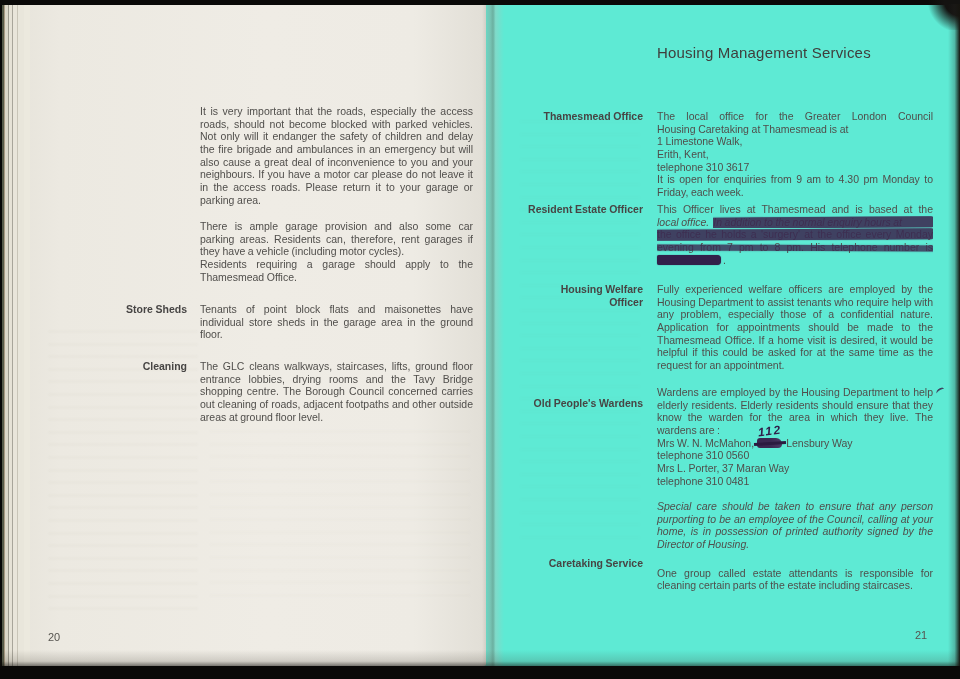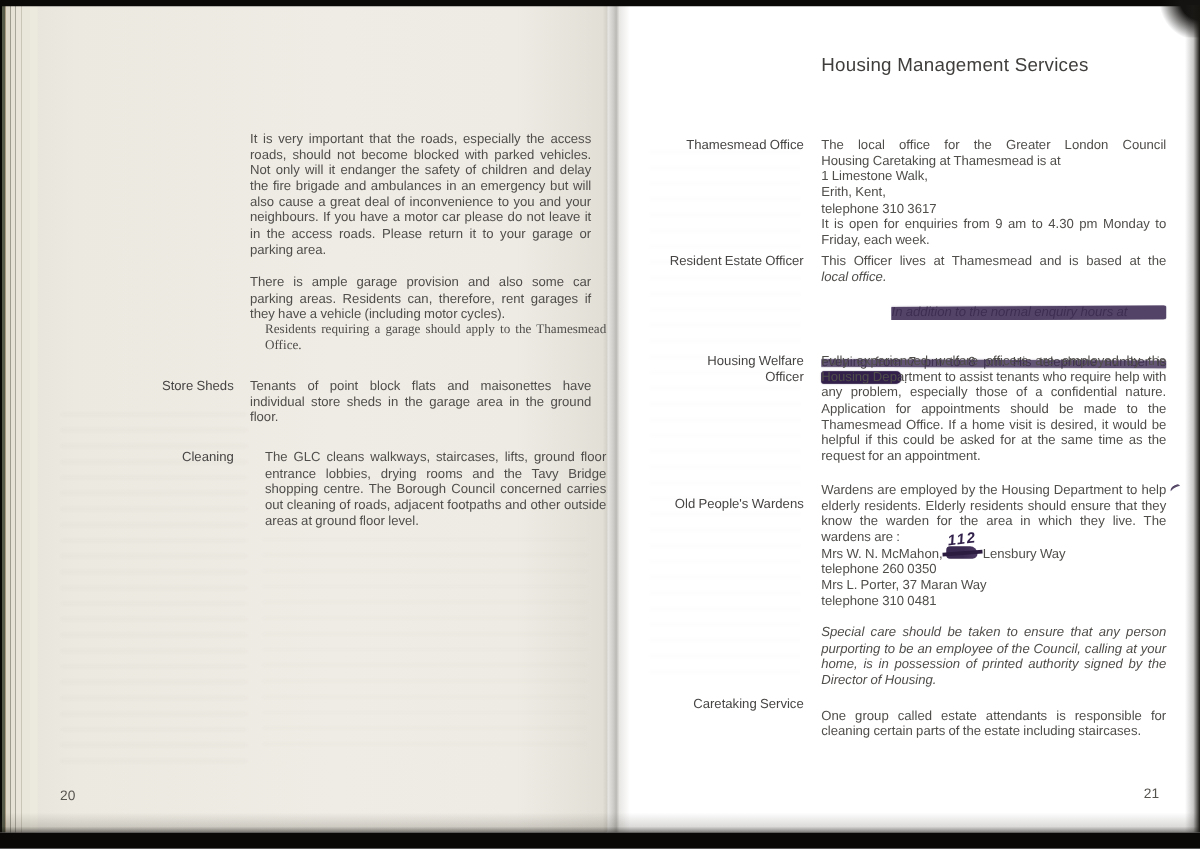--- a/index.html
+++ b/index.html
@@ -1,18 +1,18 @@
 <!DOCTYPE html>
 <html><head>
 <meta charset="utf-8">
 <style>
   html,body{margin:0;padding:0;background:#000;}
   #shot{
     position:relative;width:960px;height:679px;overflow:hidden;
-    background:#ffffff;
+    background:#5eead4;
     font-family:"Liberation Sans",sans-serif;
     color:#504e4b;
     -webkit-font-smoothing:antialiased;
   }
   
   .page{position:absolute;top:4px;bottom:13px;}
   .page.left{
     left:2px;width:484px;
     background:linear-gradient(90deg,#e5e2d9 0%,#ece9e1 12%,#efece5 55%,#eeebe4 85%,#e2dfd7 99%);
     border-radius:0 0 2px 4px;
@@ -40,28 +40,28 @@
     background:linear-gradient(180deg,rgba(60,55,45,0) 0%,rgba(60,55,45,.18) 70%,rgba(20,18,14,.55) 100%);}
   .corner-tr{position:absolute;right:0;top:0;width:34px;height:30px;
     background:radial-gradient(circle at 100% 0%,#141311 0 35%,rgba(20,19,17,0) 72%);}
   .edge-right{position:absolute;right:0;top:4px;bottom:13px;width:12px;
     background:linear-gradient(90deg,rgba(0,0,0,0) 0%,rgba(40,38,34,.25) 55%,#16140f 100%);}
   .ghost{position:absolute;opacity:.45;filter:blur(1.2px);pointer-events:none;
     background:repeating-linear-gradient(180deg,rgba(128,122,110,.07) 0 3px,rgba(0,0,0,0) 3px 12.6px);}
   
   .txt{position:absolute;font-size:10.5px;line-height:12.65px;letter-spacing:0;word-spacing:-0.3px;}
   .just{text-align:justify;}
-  .lbl{font-weight:normal;text-align:right;color:#474544;white-space:pre-line;}
+  .lbl{font-weight:bold;text-align:right;color:#474544;white-space:pre-line;}
   .line{display:block;}
   .jline{text-align:justify;text-align-last:justify;}
   .header-title{position:absolute;left:657px;top:44px;font-size:15px;color:#3f3e3c;letter-spacing:.2px;}
   .pagenum{position:absolute;font-size:11px;color:#56544f;}
   .italic{font-style:italic;}
   
-  .redact{position:relative;display:block;overflow:hidden;margin-top:28px;}
+  .redact{position:relative;display:block;overflow:hidden;}
   .redact::after{
     content:"";position:absolute;left:-3px;right:-2px;top:1px;height:10.5px;
     background:#3b2a52;opacity:.88;border-radius:4px/5px;transform:rotate(-.35deg);
     box-shadow:0 0 1.5px rgba(59,42,82,.7);
   }
   .redact.inline-rest{flex:1;white-space:nowrap;}
   .redact.mid::after{top:4px;height:6px;opacity:.8;border-radius:3px;transform:rotate(.25deg);}
   .lineflex{display:flex;font-style:italic;}
   .lineflex .plain{white-space:nowrap;margin-right:4px;}
   .blob{display:inline-block;width:64px;height:10.5px;background:#32204a;border-radius:2px 4px 4px 2px;vertical-align:-1.5px;margin-right:2px;box-shadow:0 0 1px rgba(50,32,74,.8);}
@@ -85,27 +85,27 @@
   <div class="fore-edge"></div>
   <div class="gutter"></div>
   <div class="ghost" style="left:48px;top:330px;width:150px;height:290px;"></div>
   <div class="ghost" style="left:210px;top:430px;width:260px;height:170px;opacity:.3;"></div>
   <div class="ghost" style="left:520px;top:120px;width:120px;height:420px;opacity:.25;"></div>
 
   <div class="header-title">Housing Management Services</div>
 
   <div class="txt just" style="left:200px;top:105px;width:273px;">It is very important that the roads, especially the access roads, should not become blocked with parked vehicles. Not only will it endanger the safety of children and delay the fire brigade and ambulances in an emergency but will also cause a great deal of inconvenience to you and your neighbours. If you have a motor car please do not leave it in the access roads. Please return it to your garage or parking area.</div>
   <div class="txt just" style="left:200px;top:220px;width:273px;">There is ample garage provision and also some car parking areas. Residents can, therefore, rent garages if they have a vehicle (including motor cycles).</div>
-  <div class="txt just" style="left:212px;top:258px;width:273px;font-family:Liberation Serif, serif;">Residents requiring a garage should apply to the Thamesmead Office.</div>
+  <div class="txt just" style="left:200px;top:258px;width:273px;">Residents requiring a garage should apply to the Thamesmead Office.</div>
 
   <div class="txt lbl" style="left:56px;top:303px;width:131px;">Store Sheds</div>
   <div class="txt just" style="left:200px;top:303px;width:273px;">Tenants of point block flats and maisonettes have individual store sheds in the garage area in the ground floor.</div>
 
   <div class="txt lbl" style="left:56px;top:360px;width:131px;">Cleaning</div>
-  <div class="txt just" style="left:212px;top:360px;width:273px;">The GLC cleans walkways, staircases, lifts, ground floor entrance lobbies, drying rooms and the Tavy Bridge shopping centre. The Borough Council concerned carries out cleaning of roads, adjacent footpaths and other outside areas at ground floor level.</div>
+  <div class="txt just" style="left:200px;top:360px;width:273px;">The GLC cleans walkways, staircases, lifts, ground floor entrance lobbies, drying rooms and the Tavy Bridge shopping centre. The Borough Council concerned carries out cleaning of roads, adjacent footpaths and other outside areas at ground floor level.</div>
 
   <div class="pagenum" style="left:48px;top:631px;">20</div>
 
   <div class="txt lbl" style="left:508px;top:110px;width:135px;">Thamesmead Office</div>
   <div class="txt" style="left:657px;top:110px;width:276px;">
     <span class="line jline">The local office for the Greater London Council</span>
     <span class="line">Housing Caretaking at Thamesmead is at</span>
     <span class="line">1 Limestone Walk,</span>
     <span class="line">Erith, Kent,</span>
     <span class="line">telephone 310 3617</span>
@@ -113,38 +113,39 @@
     <span class="line">Friday, each week.</span>
   </div>
 
   <div class="txt lbl" style="left:508px;top:203px;width:135px;">Resident Estate Officer</div>
   <div class="txt" style="left:657px;top:203px;width:276px;">
     <span class="line jline">This Officer lives at Thamesmead and is based at the</span>
     <span class="line lineflex">
       <span class="plain">local office.</span>
       <span class="redact inline-rest">In addition to the normal enquiry hours at</span>
     </span>
+    <span class="redact jline">the office he holds a 'surgery' at the office every Monday</span>
     <span class="redact mid jline">evening from 7 pm to 8 pm. His telephone number is</span>
     <span class="line"><span class="blob"></span><span>.</span></span>
   </div>
 
   <div class="txt lbl" style="left:508px;top:283px;width:135px;">Housing Welfare
 Officer</div>
   <div class="txt just" style="left:657px;top:283px;width:276px;">Fully experienced welfare officers are employed by the Housing Department to assist tenants who require help with any problem, especially those of a confidential nature. Application for appointments should be made to the Thamesmead Office. If a home visit is desired, it would be helpful if this could be asked for at the same time as the request for an appointment.</div>
 
   <div class="txt lbl" style="left:508px;top:397px;width:135px;">Old People's Wardens</div>
   <div class="txt" style="left:657px;top:386px;width:276px;position:absolute;">
     <div class="just" style="position:relative;">
       <span>Wardens are employed by the Housing Department to help elderly residents. Elderly residents should ensure that they know the warden for the area in which they live. The wardens are :</span>
       <span class="pen-tick"></span>
     </div>
     <span class="line">
       <span>Mrs W. N. McMahon,</span><span class="scribble-wrap"><span class="scribble"></span><span class="hand">112</span></span><span>Lensbury Way</span>
     </span>
-    <span class="line">telephone 260 0350</span>
+    <span class="line">telephone 310 0560</span>
     <span class="line">Mrs L. Porter, 37 Maran Way</span>
     <span class="line">telephone 310 0481</span>
   </div>
 
   <div class="txt just italic" style="left:657px;top:500px;width:276px;">Special care should be taken to ensure that any person purporting to be an employee of the Council, calling at your home, is in possession of printed authority signed by the Director of Housing.</div>
 
   <div class="txt lbl" style="left:508px;top:557px;width:135px;">Caretaking Service</div>
   <div class="txt" style="left:657px;top:557px;width:276px;">
     <div class="just" style="margin-top:9.5px;">One group called estate attendants is responsible for cleaning certain parts of the estate including staircases.</div>
   </div>

